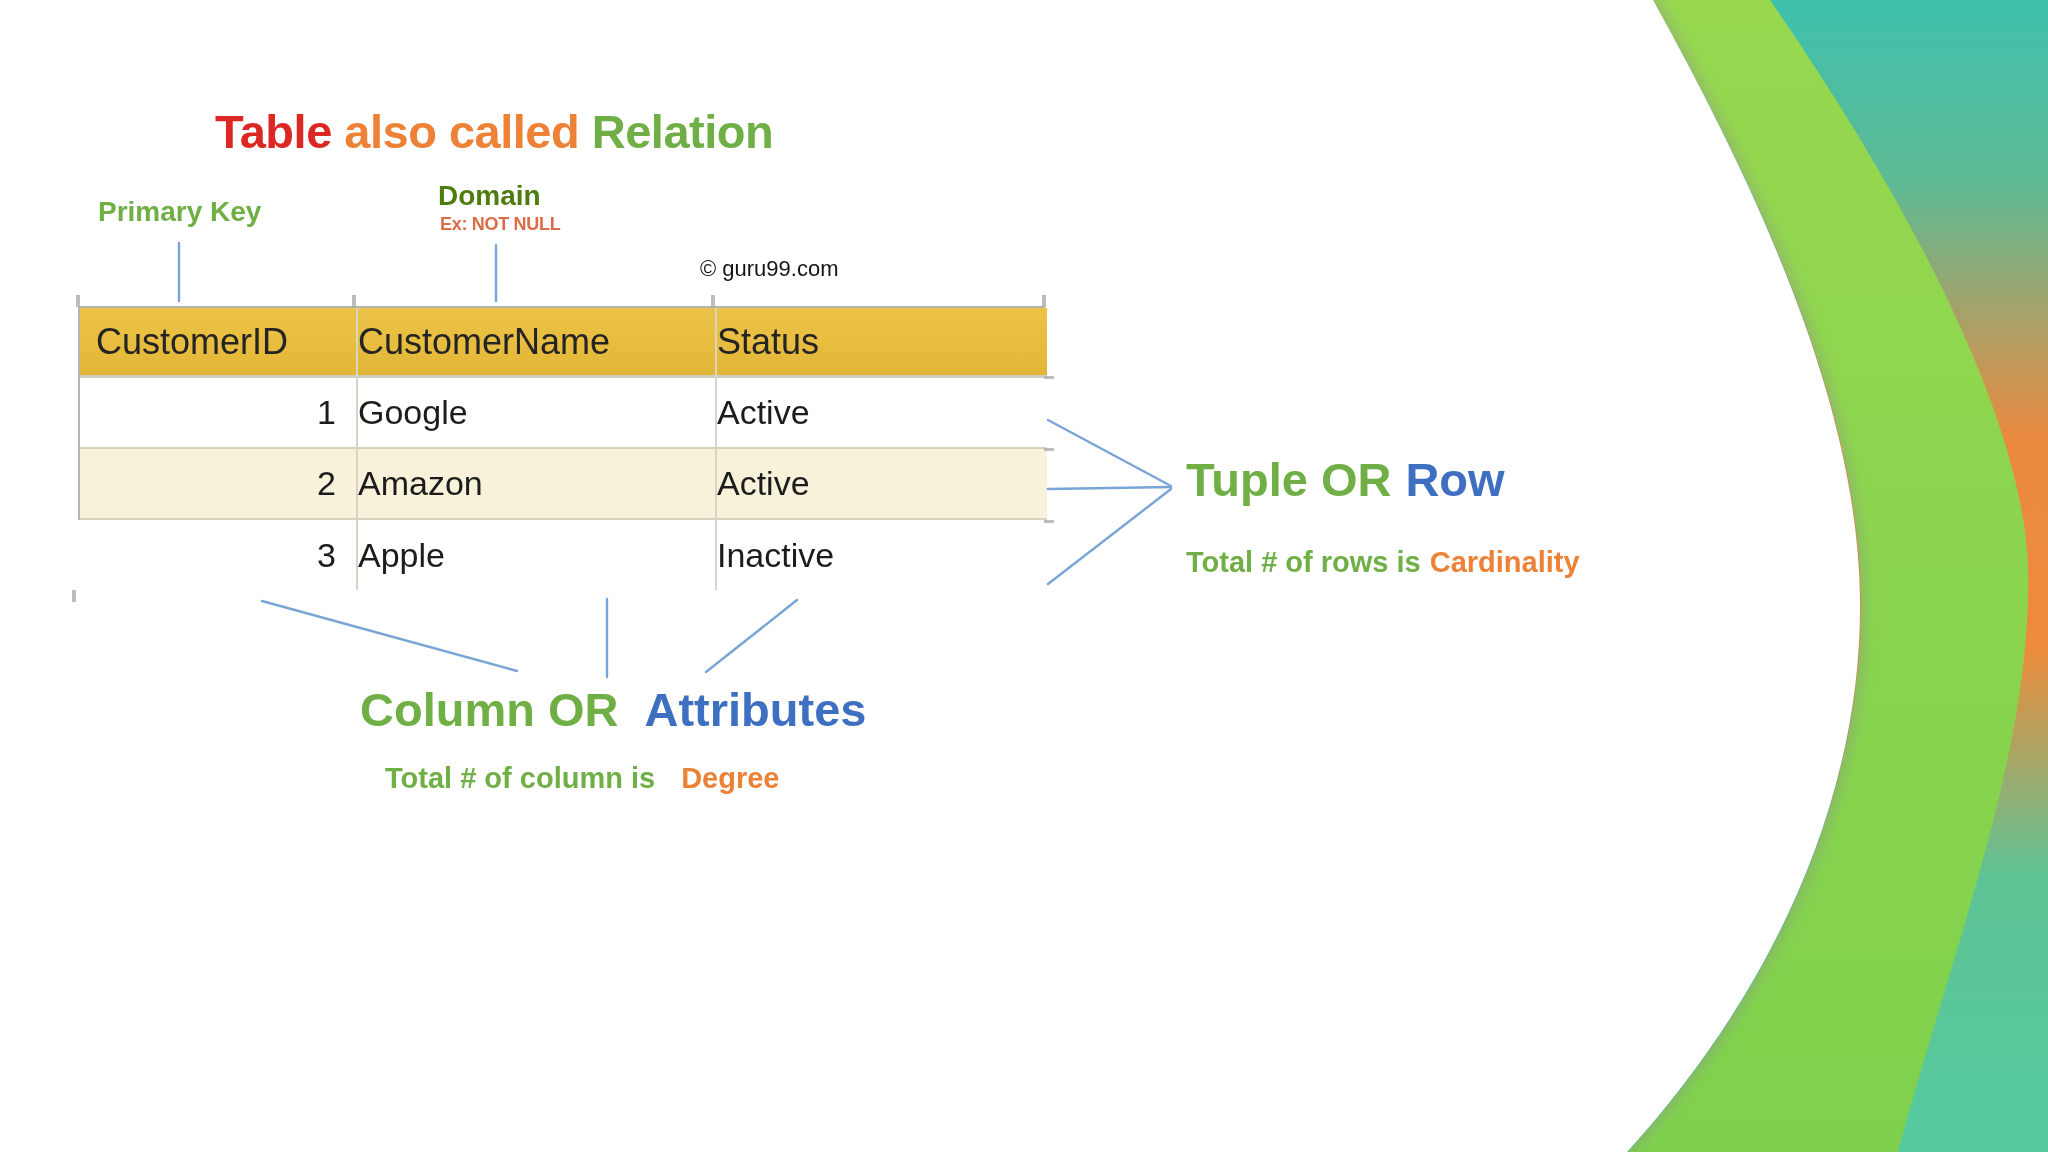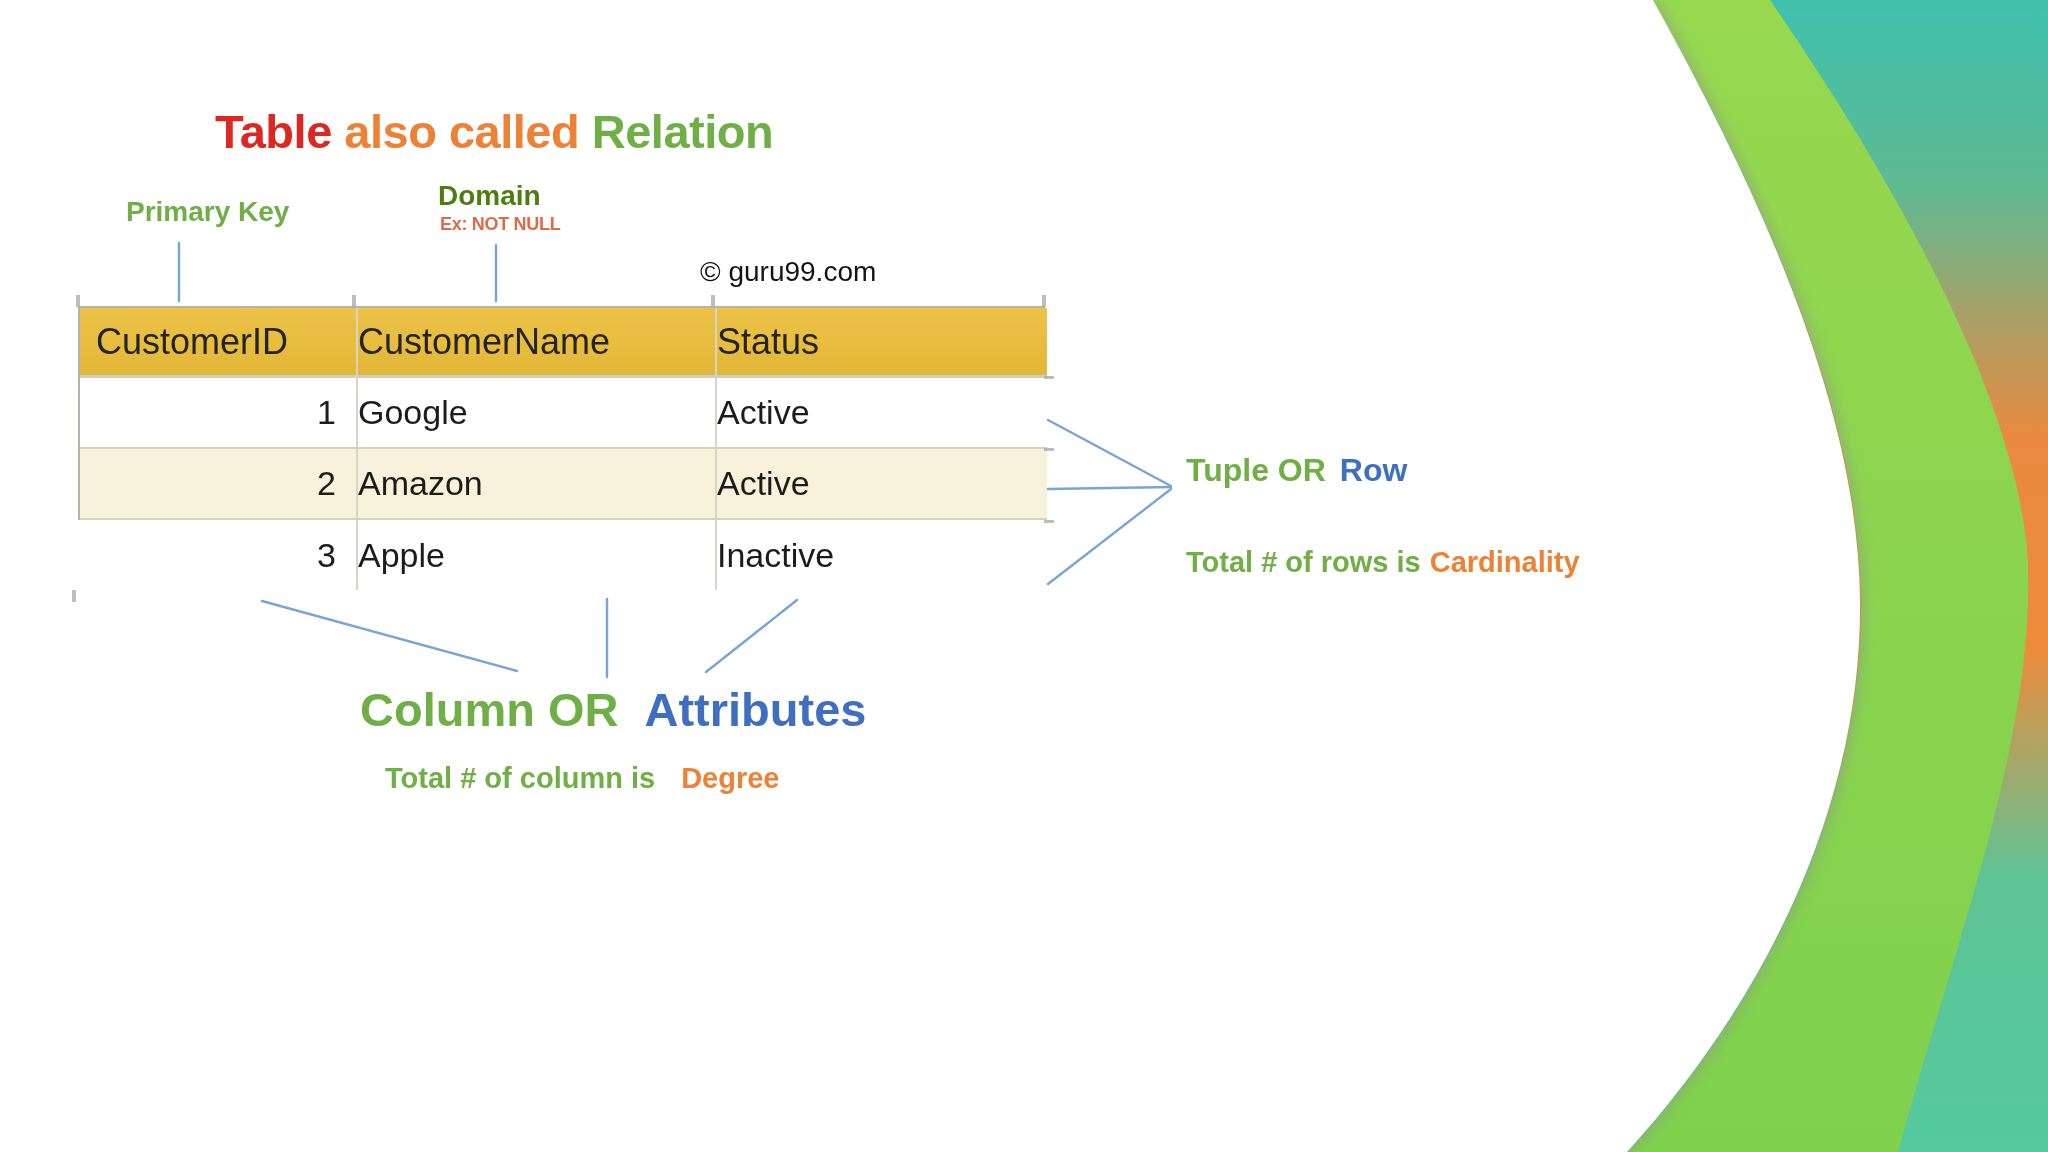--- a/index.html
+++ b/index.html
@@ -10,44 +10,44 @@
   #bg-svg,#line-svg{position:absolute;left:0;top:0;}
   .abs{position:absolute;white-space:nowrap;}
 
   
   .title{left:195px;top:104px;font-size:47px;font-weight:bold;letter-spacing:-0.5px;}
   .t-red{color:#dc2723;margin-left:20px;}
   .t-orange{color:#ed8136;}
   .t-green{color:#6faf46;}
   .t-blue{color:#3e6fc1;}
 
-  .pk-label{left:98px;top:196px;font-size:28px;font-weight:bold;color:#6faf46;margin-left:28px;}
+  .pk-label{left:98px;top:196px;font-size:28px;font-weight:bold;color:#6faf46;}
   .domain-label{left:438px;top:180px;font-size:28px;font-weight:bold;color:#4d7c0f;}
   .domain-ex{left:440px;top:214px;font-size:18px;font-weight:bold;color:#dd6b48;letter-spacing:-0.3px;}
-  .copyright{left:700px;top:256px;font-size:28px;font-weight:500;color:#141414;}
+  .copyright{left:700px;top:256px;font-size:22px;font-weight:500;color:#141414;}
 
   
   .dbtable{
     left:78px;top:306px;width:967px;height:214px;
     border:2px solid #b5b3aa;box-sizing:border-box;
     display:grid;grid-template-columns:276px 359px 332px;grid-template-rows:70px 71px 71px 70px;
     background:#ffffff;
   }
   .cell{display:flex;align-items:center;box-sizing:border-box;font-size:34px;color:#1c1c1c;overflow:hidden;}
   .cell.c2,.cell.c3{border-left:2px solid #d8d4c6;}
   .cell.c1{justify-content:flex-end;padding-right:20px;}
   .hdr{background:linear-gradient(180deg,#ecc348 0%,#e7bc3e 60%,#e2b637 100%);
        font-size:36px;color:#242424;border-bottom:3px solid #cfcdc2;}
   .hdr.c1{justify-content:flex-start;padding-left:16px;}
   .r1{background:#ffffff;border-bottom:2px solid #d6d2bd;}
   .r2{background:#f7f2d9;border-bottom:2px solid #d6d2bd;}
   .r3{background:#ffffff;}
 
   
-  .tuple-label{left:1186px;top:452px;font-size:32px;font-weight:bold;}
+  .tuple-label{left:1186px;top:452px;font-size:47px;font-weight:bold;}
   .tuple-label .t-blue{margin-left:14px;}
   .cardinality-label{left:1186px;top:546px;font-size:29px;font-weight:bold;}
   .cardinality-label .t-orange{margin-left:9px;}
   .column-label{left:360px;top:682px;font-size:47px;font-weight:bold;}
   .column-label .t-blue{margin-left:26px;}
   .degree-label{left:385px;top:762px;font-size:29px;font-weight:bold;}
   .degree-label .t-orange{margin-left:26px;}
 </style>
 </head>
 <body>

